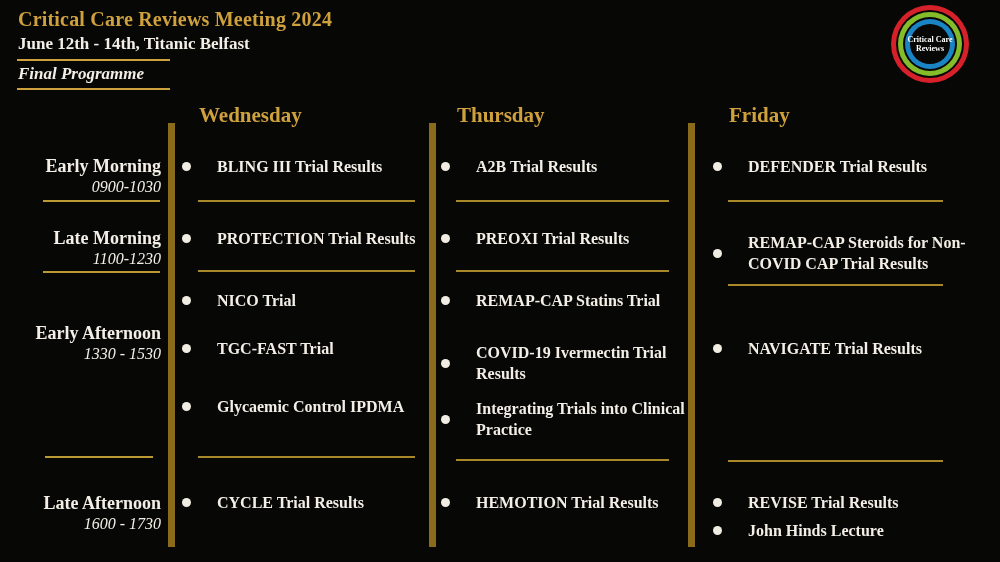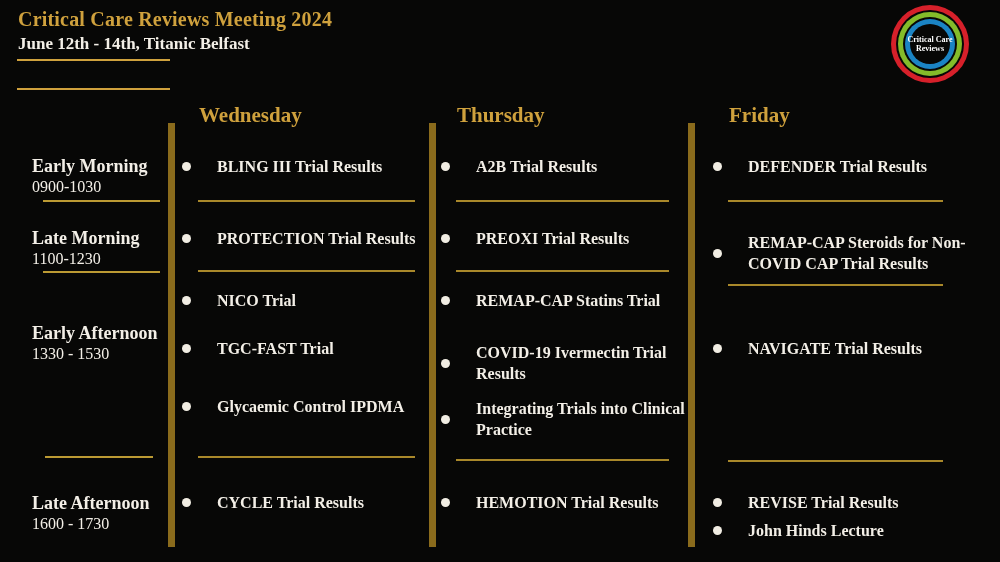--- a/index.html
+++ b/index.html
@@ -44,23 +44,23 @@
       0 0 0 7px var(--background),
       0 0 0 12px var(--logo-green),
       0 0 0 14px var(--background),
       0 0 0 19px var(--logo-red);
     display: flex; flex-direction: column; align-items: center; justify-content: center;
     text-align: center;
   }
   .logo-text { font-size: 8px; line-height: 9px; color: #fff; font-weight: bold; white-space: nowrap; }
 
   
-  .time-slot { left: 32px; width: 145px; text-align: left; }
+  .time-slot { left: 16px; width: 145px; text-align: right; }
   .time-label { font-size: 18px; font-weight: bold; line-height: 22px; color: var(--text); }
-  .time-range { font-size: 16px; line-height: 20px; color: var(--text); }
+  .time-range { font-size: 16px; font-style: italic; line-height: 20px; color: var(--text); }
   .time-line { height: 2px; background: #bb9a33; }
 
   
   .day-header { font-size: 21px; font-weight: bold; color: var(--gold); top: 103px; text-align: right; }
   .vbar { top: 123px; width: 7px; height: 424px; background: var(--gold-dark); }
   .sep { height: 2px; background: var(--gold-line); }
 
   .item { display: flex; align-items: center; gap: 26px; }
   .bullet {
     width: 9px; height: 9px; border-radius: 50%;
@@ -71,20 +71,21 @@
   .w232 { width: 232px; }
 </style>
 </head>
 <body>
 
 <div class="stage">
 
   <div class="abs title">Critical Care Reviews Meeting 2024</div>
   <div class="abs subtitle">June 12th - 14th, Titanic Belfast</div>
   <div class="abs hdr-line l1"></div>
+  <div class="abs programme">Final Programme</div>
   <div class="abs hdr-line l2"></div>
 
   <div class="abs logo-core">
     <span class="logo-text">Critical Care</span>
     <span class="logo-text">Reviews</span>
   </div>
 
   <div class="abs time-slot" style="top:155px">
     <div class="time-label">Early Morning</div>
     <div class="time-range">0900-1030</div>

